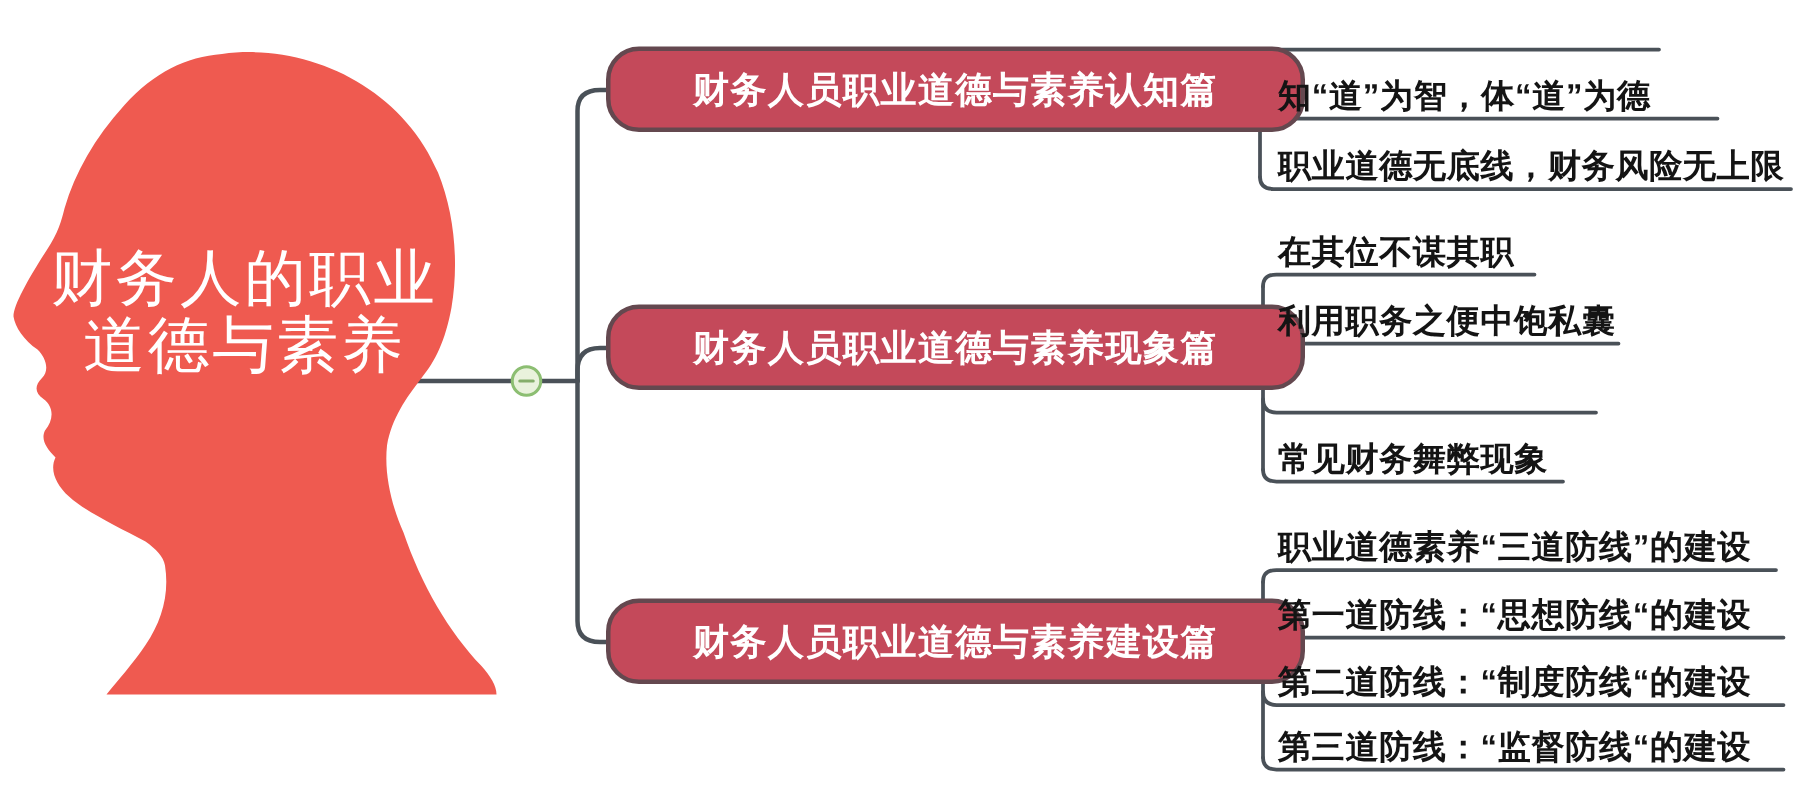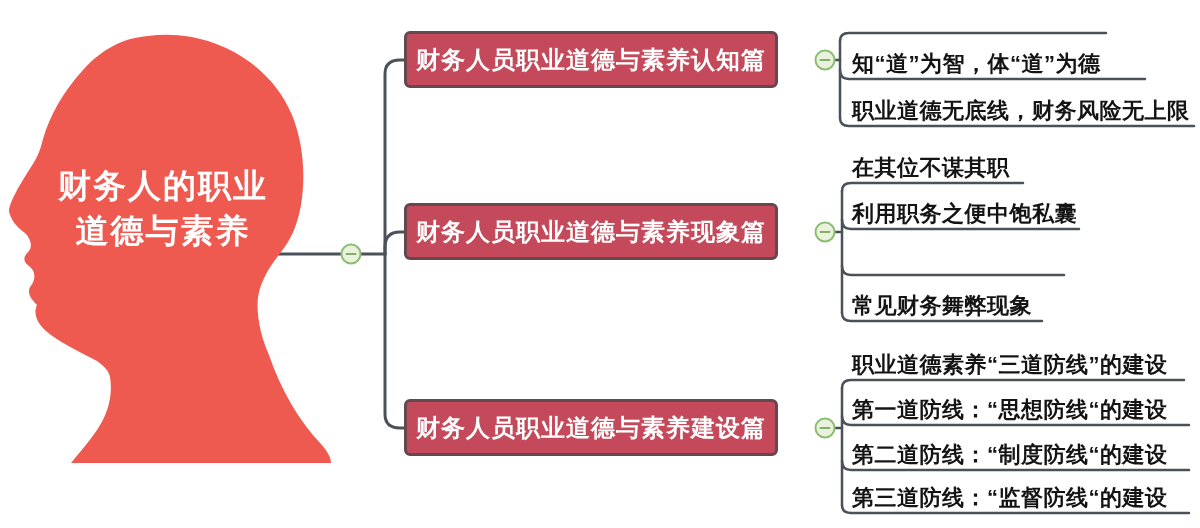--- a/index.html
+++ b/index.html
@@ -8,25 +8,25 @@
     font-family:"Liberation Sans","DejaVu Sans",sans-serif;
   }
   .stage svg{position:absolute;left:0;top:0;}
   .line{fill:none;stroke:var(--connector);stroke-width:3;stroke-linecap:round;}
   .leafline{fill:none;stroke:var(--connector);stroke-width:2.5;stroke-linecap:round;}
   .head{fill:var(--head-fill);stroke:none;}
   .toggle{fill:var(--toggle-fill);stroke:var(--toggle-border);stroke-width:2;}
   .toggle-glyph{stroke:var(--toggle-glyph);stroke-width:2;stroke-linecap:round;}
   .root-title{
     position:absolute;left:30px;top:163px;width:266px;text-align:center;
-    color:var(--root-text);font-weight:bold;font-size:33px;line-height:45px;letter-spacing:2px;
+    color:var(--root-text);font-weight:normal;font-size:41px;line-height:45px;letter-spacing:2px;
   }
   .branch-box{
-    position:absolute;left:404px;width:374px;height:57px;box-sizing:border-box;
-    background:var(--branch-fill);border:3px solid var(--branch-border);border-radius:6px;
+    position:absolute;left:404px;width:466px;height:57px;box-sizing:border-box;
+    background:var(--branch-fill);border:3px solid var(--branch-border);border-radius:22px;
     display:flex;align-items:center;justify-content:center;
     color:var(--branch-text);font-weight:bold;font-size:24px;letter-spacing:1px;white-space:nowrap;
   }
   .branch-box.b1{top:31px;}
   .branch-box.b2{top:203px;align-items:center;}
   .branch-box.b3{top:399px;}
   .leaf-label{
     position:absolute;left:852px;height:26px;line-height:26px;white-space:nowrap;
     color:var(--leaf-text);font-weight:bold;font-size:22px;letter-spacing:0.5px;
   }

